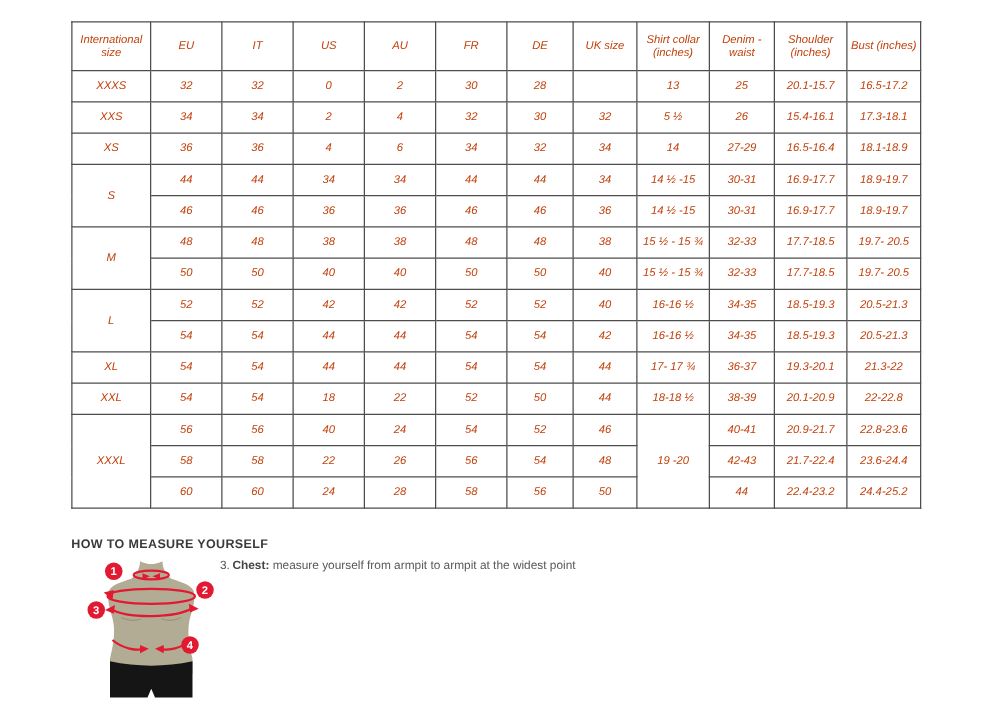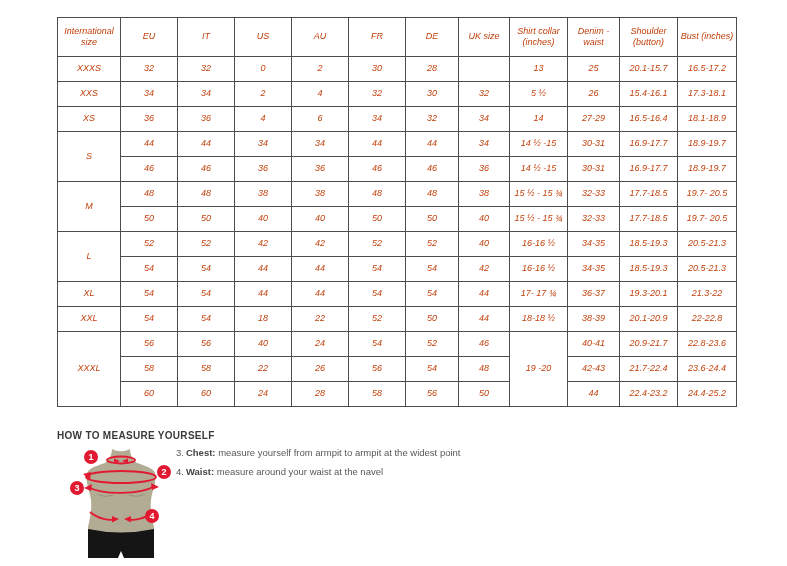--- a/index.html
+++ b/index.html
@@ -55,21 +55,21 @@
         <th>International size</th>
         <th>EU</th>
         <th>IT</th>
         <th>US</th>
         <th>AU</th>
         <th>FR</th>
         <th>DE</th>
         <th>UK size</th>
         <th>Shirt collar (inches)</th>
         <th>Denim - waist</th>
-        <th>Shoulder (button)</th>
+        <th>Shoulder (inches)</th>
         <th>Bust (inches)</th>
       </tr>
     </thead>
   <tbody>
       <tr>
         <td>XXXS</td>
         <td>32</td>
         <td>32</td>
         <td>0</td>
         <td>2</td>
@@ -303,16 +303,13 @@
       <circle cx="92" cy="69" r="7" fill="#E11931"></circle>
       <text x="92" y="72" text-anchor="middle" font-size="9" font-weight="bold" fill="#ffffff">4</text>
     </g>
   </svg>
 </div>
 
 <div class="measure-list">
   <div class="measure-item">
     <span class="num">3.</span><b>Chest:</b><span> measure yourself from armpit to armpit at the widest point</span>
   </div>
-  <div class="measure-item">
-    <span class="num">4.</span><b>Waist:</b><span> measure around your waist at the navel</span>
-  </div>
 </div>
 
 </body></html>

